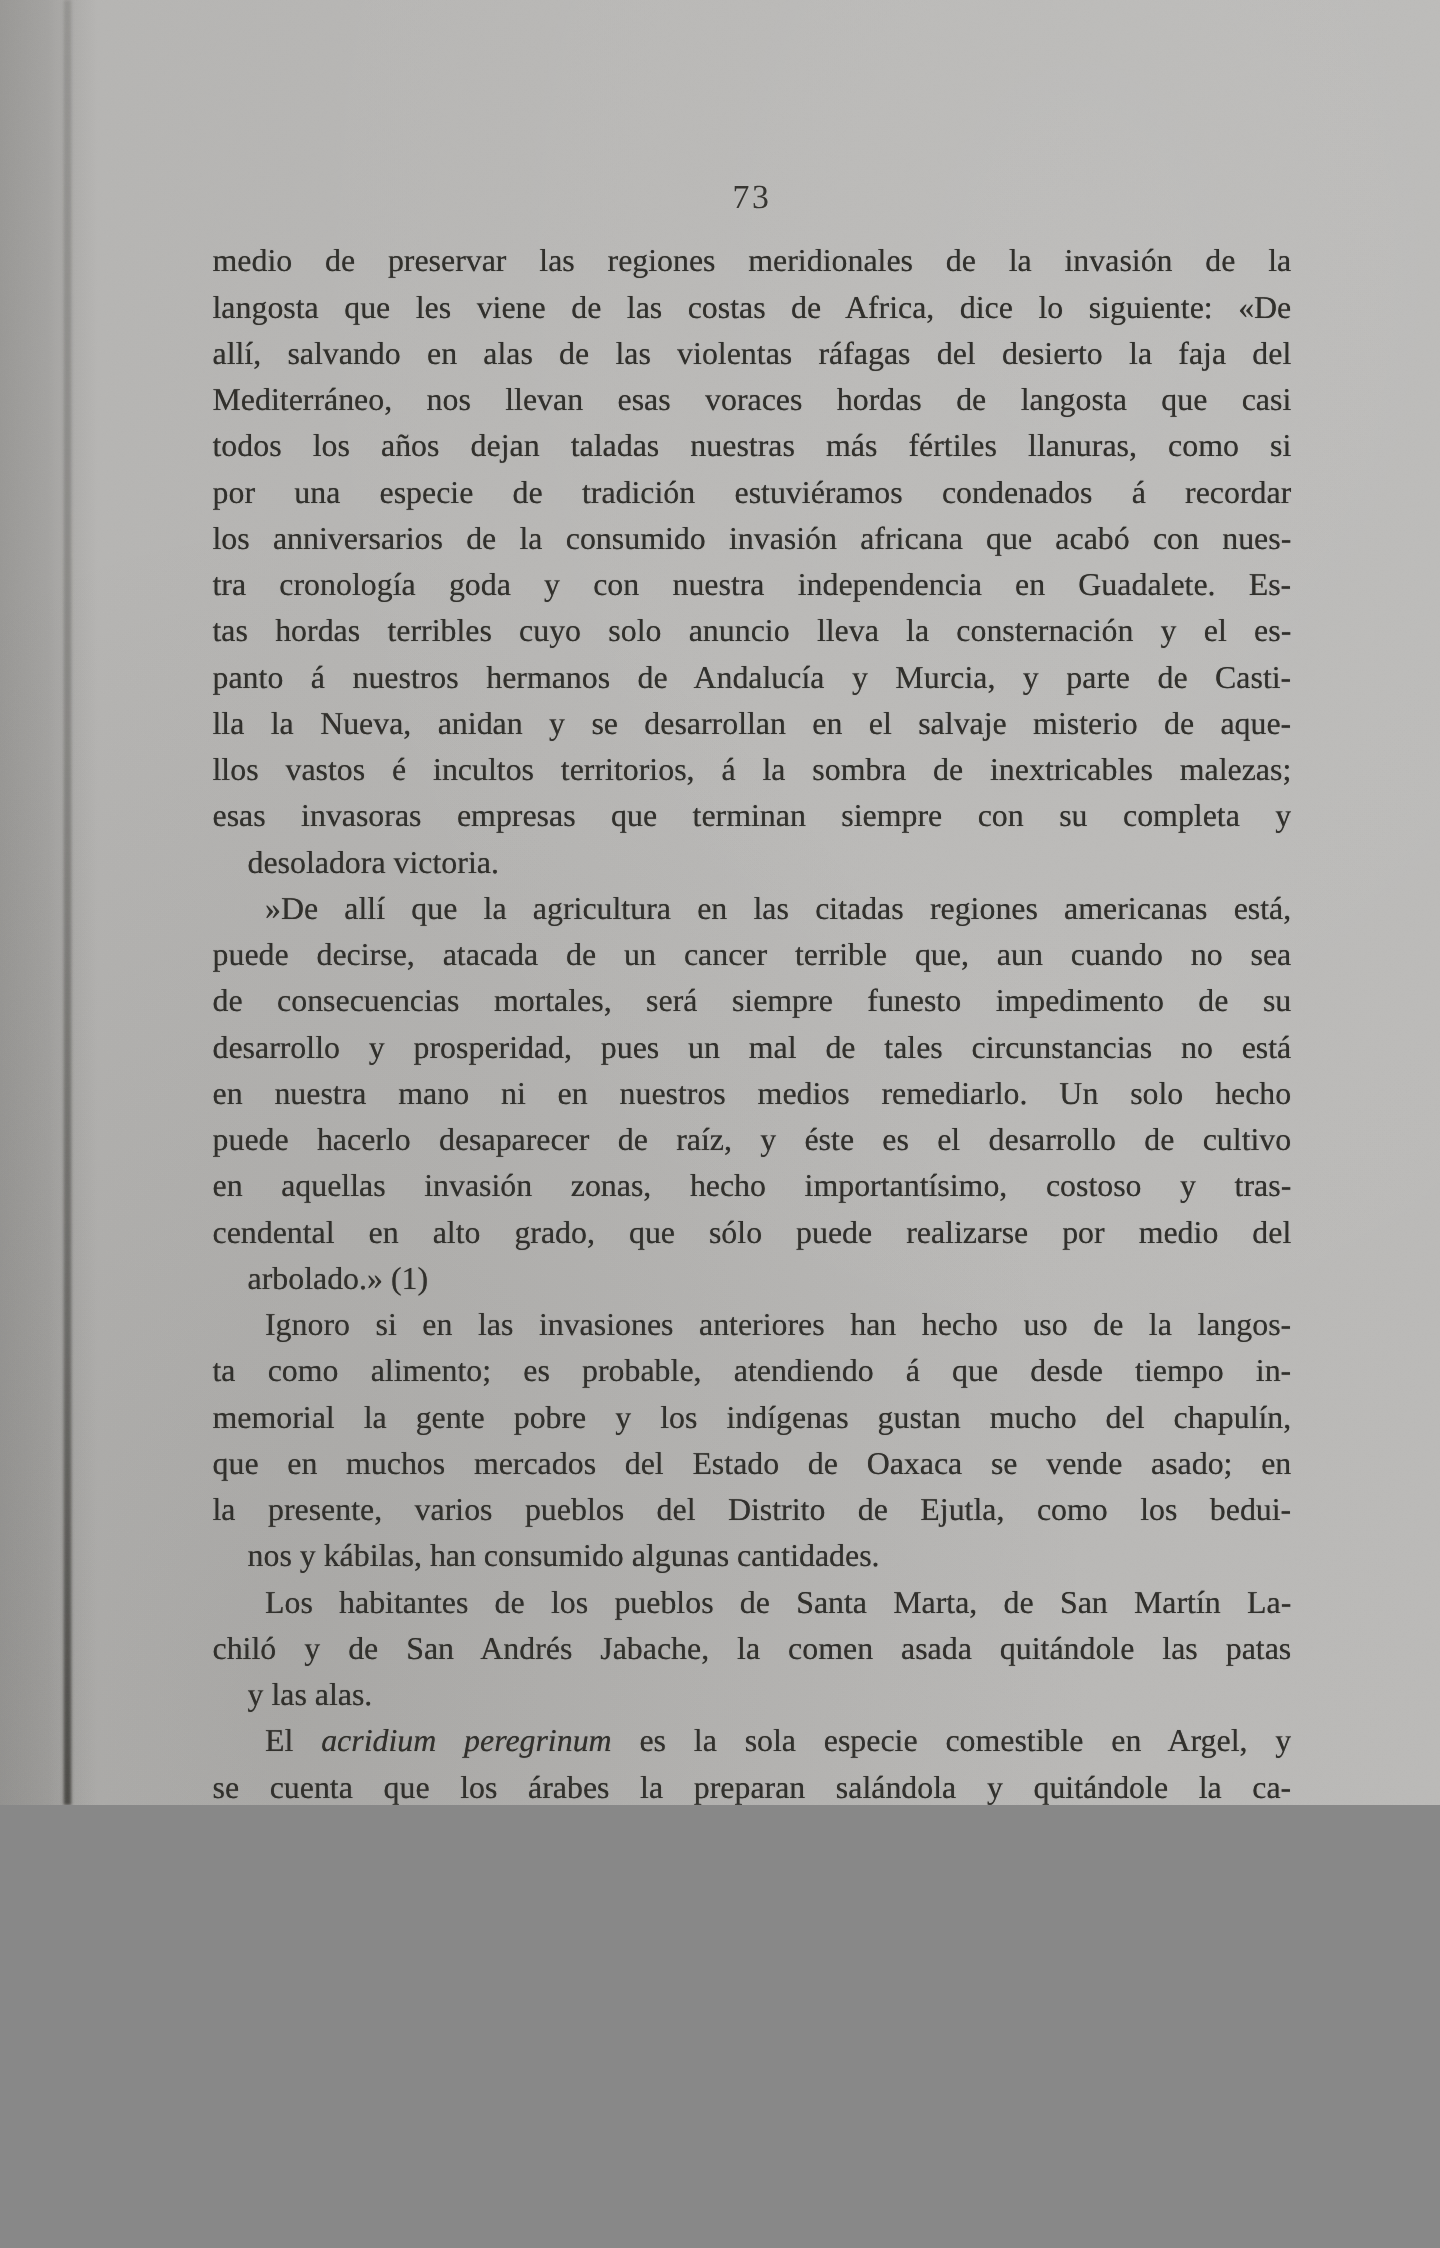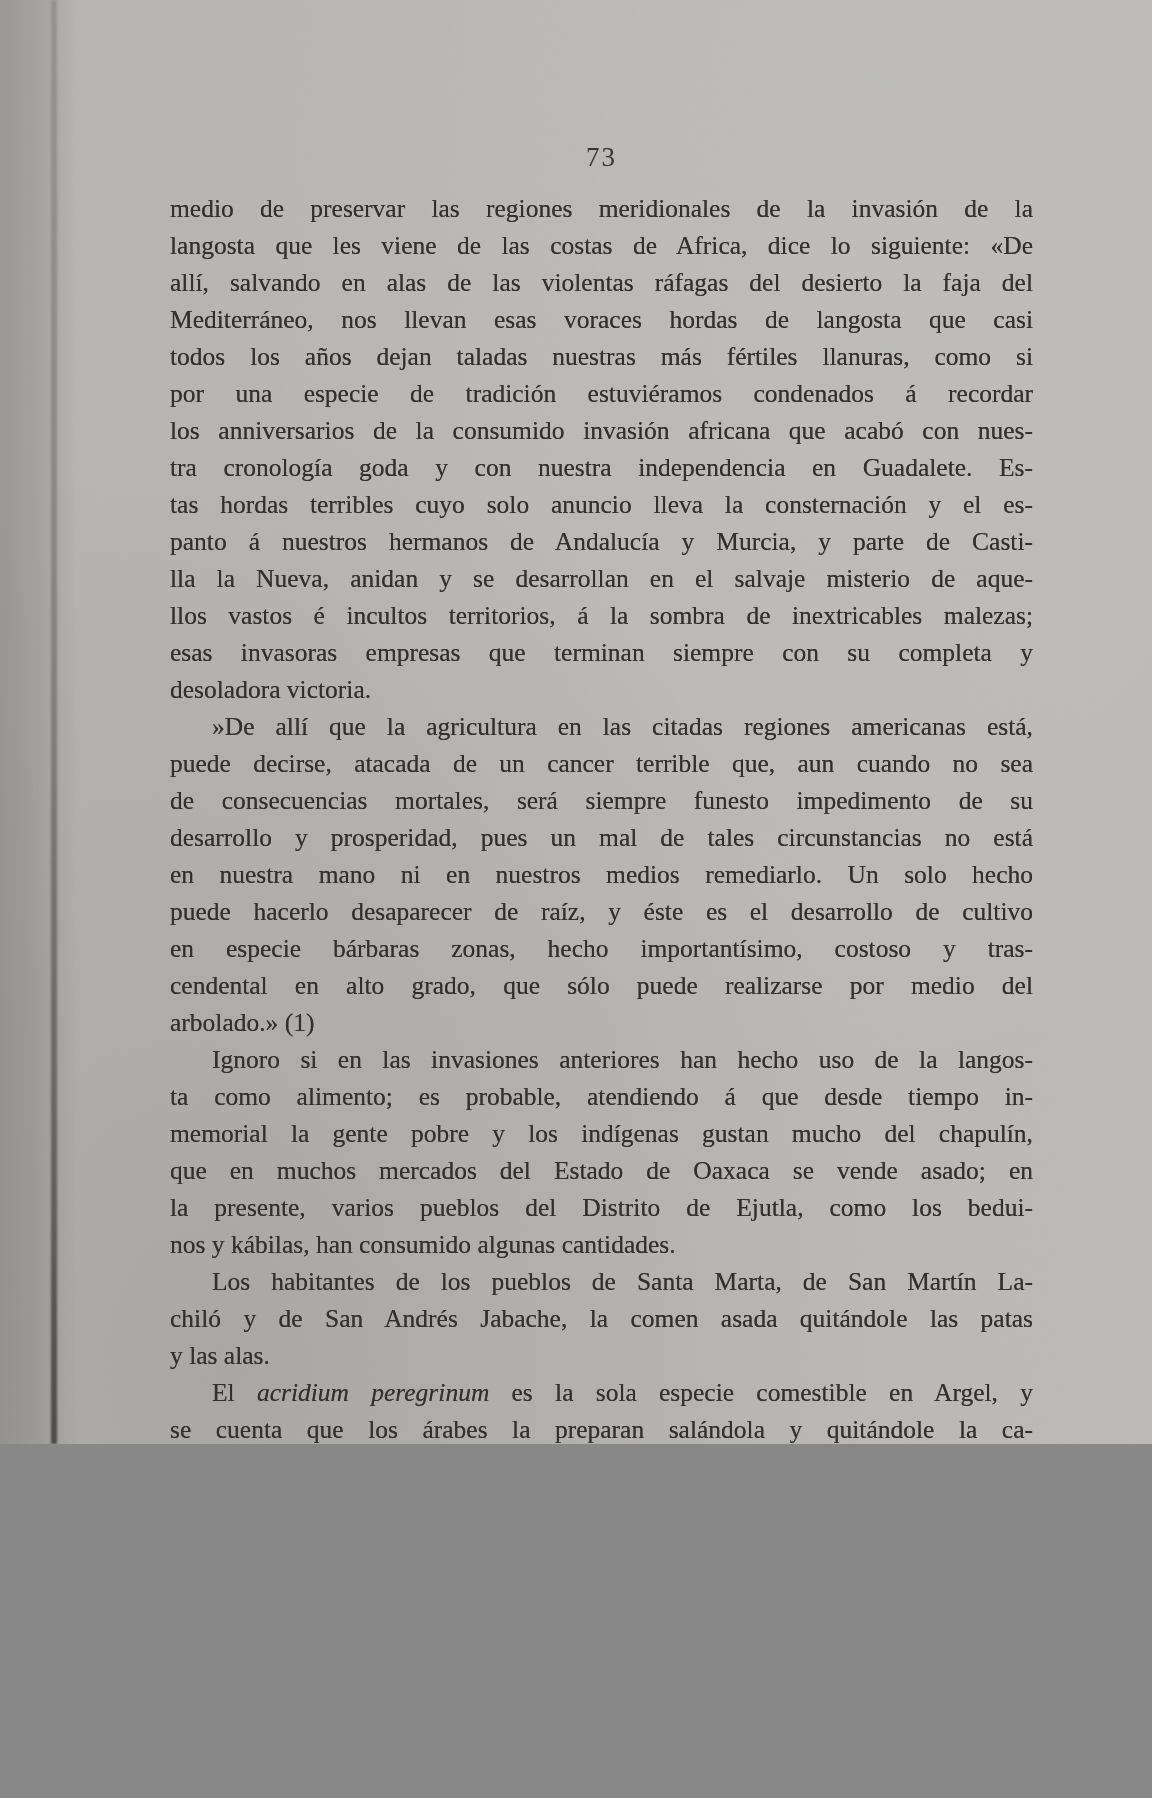--- a/index.html
+++ b/index.html
@@ -58,20 +58,21 @@
   }
   .line {
     text-align: justify;
     text-align-last: justify;
     white-space: normal;
     height: 37px;
     overflow: hidden;
   }
   .line.last {
     text-align-last: left;
+    margin-left: 28px;
   }
   .line.indent {
     text-indent: 42px;
   }
   .italic {
     font-style: italic;
     margin-top: 44px;
   }
   .footnote-rule {
     position: absolute;
@@ -126,21 +127,21 @@
       <div class="line"><span>lla la Nueva, anidan y se desarrollan en el salvaje misterio de aque-</span></div>
       <div class="line"><span>llos vastos é incultos territorios, á la sombra de inextricables malezas;</span></div>
       <div class="line"><span>esas invasoras empresas que terminan siempre con su completa y</span></div>
       <div class="line last"><span>desoladora victoria.</span></div>
       <div class="line indent"><span>»De allí que la agricultura en las citadas regiones americanas está,</span></div>
       <div class="line"><span>puede decirse, atacada de un cancer terrible que, aun cuando no sea</span></div>
       <div class="line"><span>de consecuencias mortales, será siempre funesto impedimento de su</span></div>
       <div class="line"><span>desarrollo y prosperidad, pues un mal de tales circunstancias no está</span></div>
       <div class="line"><span>en nuestra mano ni en nuestros medios remediarlo. Un solo hecho</span></div>
       <div class="line"><span>puede hacerlo desaparecer de raíz, y éste es el desarrollo de cultivo</span></div>
-      <div class="line"><span>en especie bárbaras zonas, hecho importantísimo, costoso y tras-</span></div>
+      <div class="line"><span>en aquellas invasión zonas, hecho importantísimo, costoso y tras-</span></div>
       <div class="line"><span>cendental en alto grado, que sólo puede realizarse por medio del</span></div>
       <div class="line last"><span>arbolado.» (1)</span></div>
       <div class="line indent"><span>Ignoro si en las invasiones anteriores han hecho uso de la langos-</span></div>
       <div class="line"><span>ta como alimento; es probable, atendiendo á que desde tiempo in-</span></div>
       <div class="line"><span>memorial la gente pobre y los indígenas gustan mucho del chapulín,</span></div>
       <div class="line"><span>que en muchos mercados del Estado de Oaxaca se vende asado; en</span></div>
       <div class="line"><span>la presente, varios pueblos del Distrito de Ejutla, como los bedui-</span></div>
       <div class="line last"><span>nos y kábilas, han consumido algunas cantidades.</span></div>
       <div class="line indent"><span>Los habitantes de los pueblos de Santa Marta, de San Martín La-</span></div>
       <div class="line"><span>chiló y de San Andrés Jabache, la comen asada quitándole las patas</span></div>

